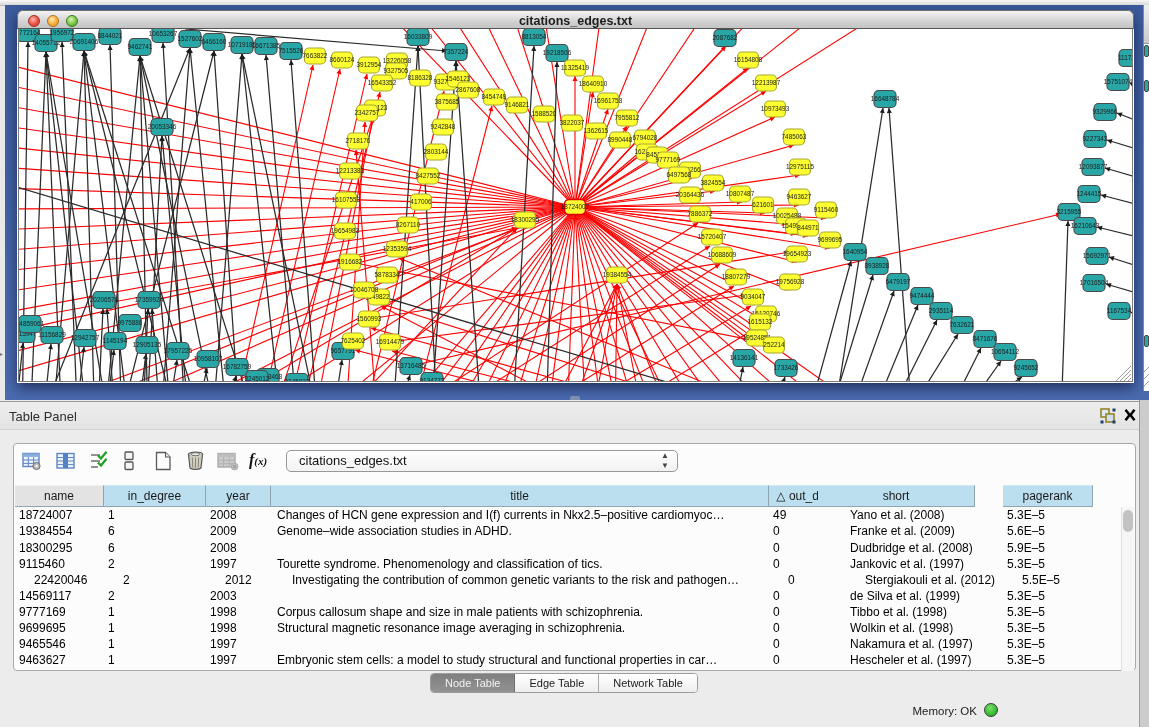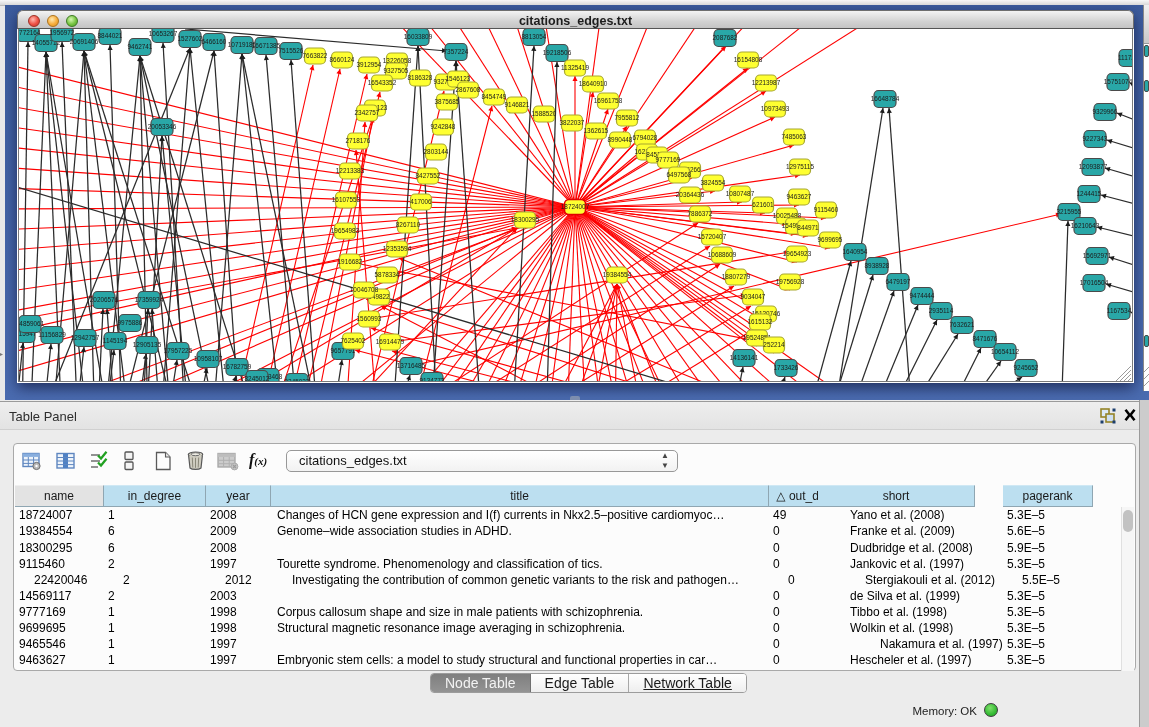--- a/index.html
+++ b/index.html
@@ -21,24 +21,24 @@
 .lefticon{position:absolute;left:0px;top:345px;width:5px;height:7px;color:#777;font-size:6px;line-height:7px;}
 .tpanel{position:absolute;left:0;top:400px;width:1011px;height:327px;background:#ececec;}
 .tphead{position:absolute;left:0;top:1px;width:1149px;height:29px;background:linear-gradient(#eeeeee,#e3e3e3);border-top:1px solid #9a9a9a;border-bottom:1px solid #d0d0d0;}
 .tphead .t{position:absolute;left:9px;top:7px;font-size:13px;color:#2e2e2e;}
 .whitebox{position:absolute;left:13px;top:43px;width:1123px;height:228px;background:#fcfcfc;border:1px solid #a9a9a9;border-radius:4px;}
 .combo{position:absolute;left:272px;top:6px;width:392px;height:22px;background:linear-gradient(#ffffff,#f2f2f2);border:1px solid #989898;border-radius:5px;font-size:13px;color:#111;line-height:20px;padding-left:12px;}
 .combo .arr{position:absolute;right:8px;top:0px;font-size:8px;color:#444;line-height:10px;}
 .thead{position:absolute;left:0px;top:41px;height:22px;font-size:12px;color:#1a1a1a;}
 .hcell{position:absolute;top:0;height:22px;background:#bcdff0;border-right:1px solid #8fa6b2;border-bottom:1px solid #8fa6b2;border-top:1px solid #cfe8f4;text-align:center;line-height:21px;}
 .trow{position:absolute;font-size:12px;color:#000;white-space:nowrap;}
-.tabs{position:absolute;left:430px;top:273px;height:20px;border:1px solid #9c9c9c;border-radius:4px;overflow:hidden;font-size:14px;display:flex;background:#fff;}
+.tabs{position:absolute;left:430px;top:273px;height:20px;border:1px solid #9c9c9c;border-radius:4px;overflow:hidden;font-size:11px;display:flex;background:#fff;}
 .tabs div{padding:0 14px;line-height:19px;color:#1a1a1a;background:linear-gradient(#ffffff,#eeeeee);border-right:1px solid #a8a8a8;}
 .tabs div.sel{background:linear-gradient(#7f7f7f,#939393);color:#f3f3f3;border-right:1px solid #6f6f6f;}
-.tabs div:last-child{border-right:none;text-decoration:underline;}
+.tabs div:last-child{border-right:none;}
 .memory{position:absolute;right:34px;top:305px;font-size:11.5px;color:#222;}
 .memdot{position:absolute;right:13px;top:303px;width:14px;height:14px;border-radius:50%;background:radial-gradient(circle at 5px 4px,#7fe06a,#35bb35 60%,#23a023);border:1.4px solid #3c3c3c;}
 .rstrip{position:absolute;left:1139px;top:400px;width:10px;height:327px;background:#cccccc;border-left:1px solid #9a9a9a;}
 .vscroll{position:absolute;left:1107px;top:63px;width:13px;height:164px;background:#f6f6f6;border-left:1px solid #e0e0e0;}
 .vthumb{position:absolute;left:1108.5px;top:66px;width:10px;height:22px;border-radius:5px;background:#c2c2c2;}
 .notch{position:absolute;left:570px;top:396px;width:10px;height:4px;background:#7d8eae;border-radius:2px 2px 0 0;}
 </style></head>
 <body>
 <div class="topstrip"></div>
 <div class="desktop">
@@ -834,21 +834,21 @@
         <span style="position:absolute;left:263px;">Structural magnetic resonance image averaging in schizophrenia.</span>
         <span style="position:absolute;left:759px;">0</span>
         <span style="position:absolute;left:836px;">Wolkin et al. (1998)</span>
         <span style="position:absolute;left:993px;">5.3E–5</span>
       </div>
       <div class="trow" style="left:0;top:193.1px;width:1100px;height:16px;">
         <span style="position:absolute;left:5px;">9465546</span>
         <span style="position:absolute;left:94px;">1</span>
         <span style="position:absolute;left:196px;">1997</span>
         <span style="position:absolute;left:759px;">0</span>
-        <span style="position:absolute;left:866px;">Nakamura et al. (1997)</span>
+        <span style="position:absolute;left:836px;">Nakamura et al. (1997)</span>
         <span style="position:absolute;left:993px;">5.3E–5</span>
       </div>
       <div class="trow" style="left:0;top:209.2px;width:1100px;height:16px;">
         <span style="position:absolute;left:5px;">9463627</span>
         <span style="position:absolute;left:94px;">1</span>
         <span style="position:absolute;left:196px;">1997</span>
         <span style="position:absolute;left:263px;">Embryonic stem cells: a model to study structural and functional properties in car…</span>
         <span style="position:absolute;left:759px;">0</span>
         <span style="position:absolute;left:836px;">Hescheler et al. (1997)</span>
         <span style="position:absolute;left:993px;">5.3E–5</span>

